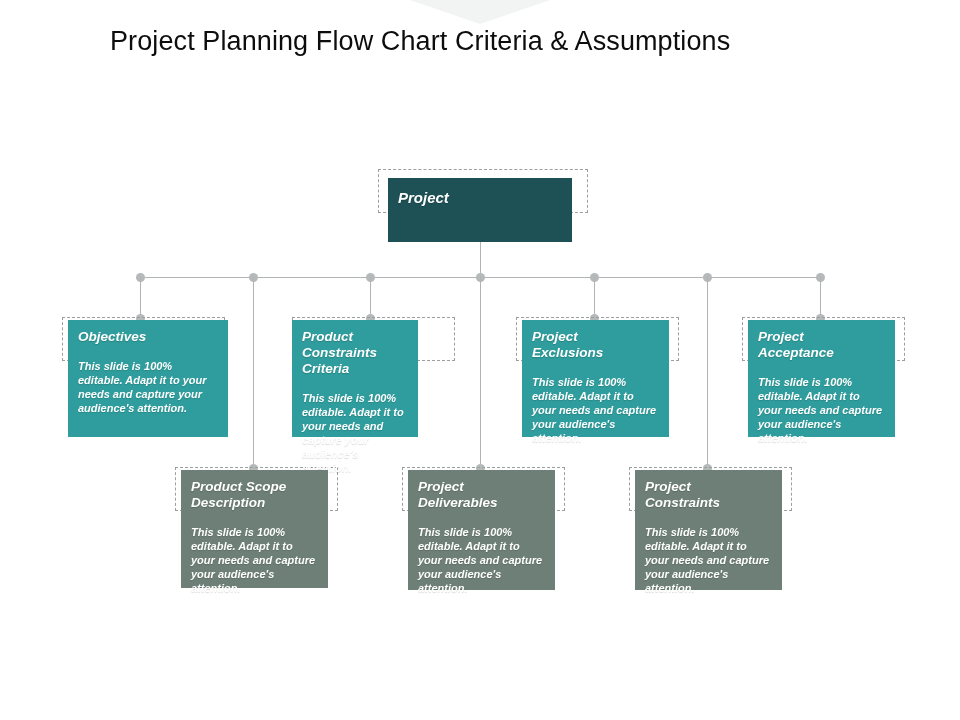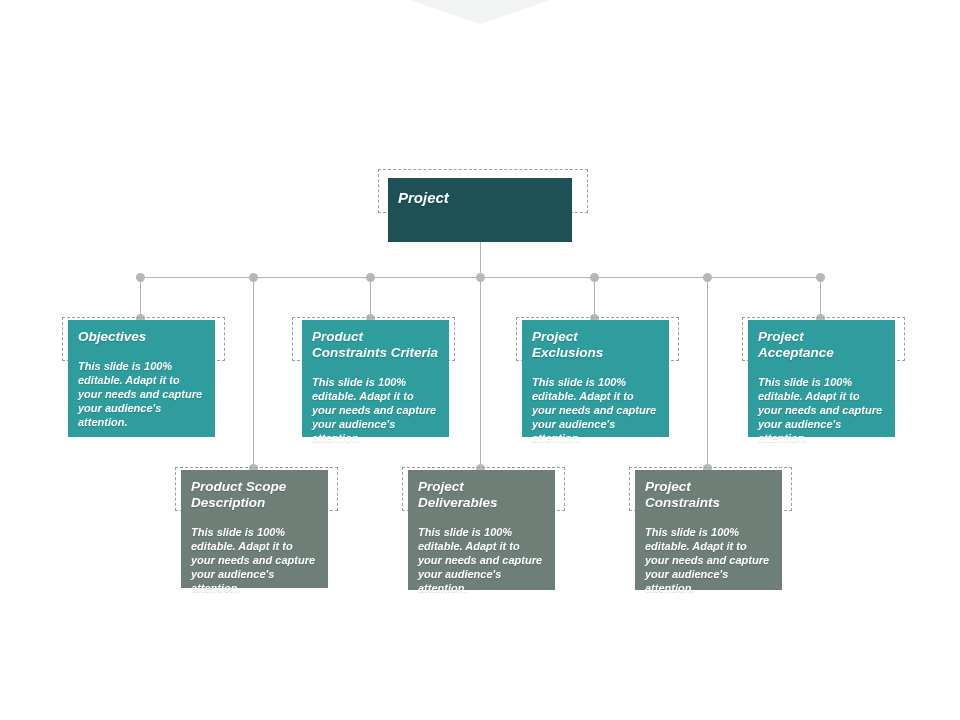--- a/index.html
+++ b/index.html
@@ -100,20 +100,21 @@
     pointer-events: none;
   }
 </style>
 </head>
 <body>
 
 <div class="slide">
 
   <div class="top-chevron"></div>
 
+  <div class="slide-title">Project Planning Flow Chart Criteria &amp; Assumptions</div>
 
   <div class="conn-line conn-v" style="left:480px; top:242px; height:36px;"></div>
 
   <div class="conn-line conn-h" style="left:140px; top:277px; width:681px;"></div>
 
   <div class="conn-dot" style="left:136px; top:273px;"></div>
   <div class="conn-dot" style="left:249px; top:273px;"></div>
   <div class="conn-dot" style="left:366px; top:273px;"></div>
   <div class="conn-dot" style="left:476px; top:273px;"></div>
   <div class="conn-dot" style="left:590px; top:273px;"></div>
@@ -143,27 +144,27 @@
   <div class="dashed" style="left:516px; top:317px; width:163px; height:44px;"></div>
   <div class="dashed" style="left:742px; top:317px; width:163px; height:44px;"></div>
   <div class="dashed" style="left:175px; top:467px; width:163px; height:44px;"></div>
   <div class="dashed" style="left:402px; top:467px; width:163px; height:44px;"></div>
   <div class="dashed" style="left:629px; top:467px; width:163px; height:44px;"></div>
 
   <div class="node root" style="left:388px; top:178px; width:184px; height:64px;">
     <div class="node-title">Project</div>
   </div>
 
-  <div class="node teal" style="left:68px; top:320px; width:147px; height:117px;">
+  <div class="node teal" style="left:68px; top:320px; width:160px; height:117px;">
     <div class="node-title">Objectives</div>
     <div class="node-title"></div>
     <div class="node-body">This slide is 100% editable.  Adapt it to your needs and capture your audience's attention.</div>
   </div>
 
-  <div class="node teal" style="left:302px; top:320px; width:147px; height:117px;">
+  <div class="node teal" style="left:292px; top:320px; width:126px; height:117px;">
     <div class="node-title">Product</div>
     <div class="node-title">Constraints Criteria</div>
     <div class="node-body">This slide is 100% editable.  Adapt it to your needs and capture your audience's attention.</div>
   </div>
 
   <div class="node teal" style="left:522px; top:320px; width:147px; height:117px;">
     <div class="node-title">Project</div>
     <div class="node-title">Exclusions</div>
     <div class="node-body">This slide is 100% editable.  Adapt it to your needs and capture your audience's attention.</div>
   </div>

